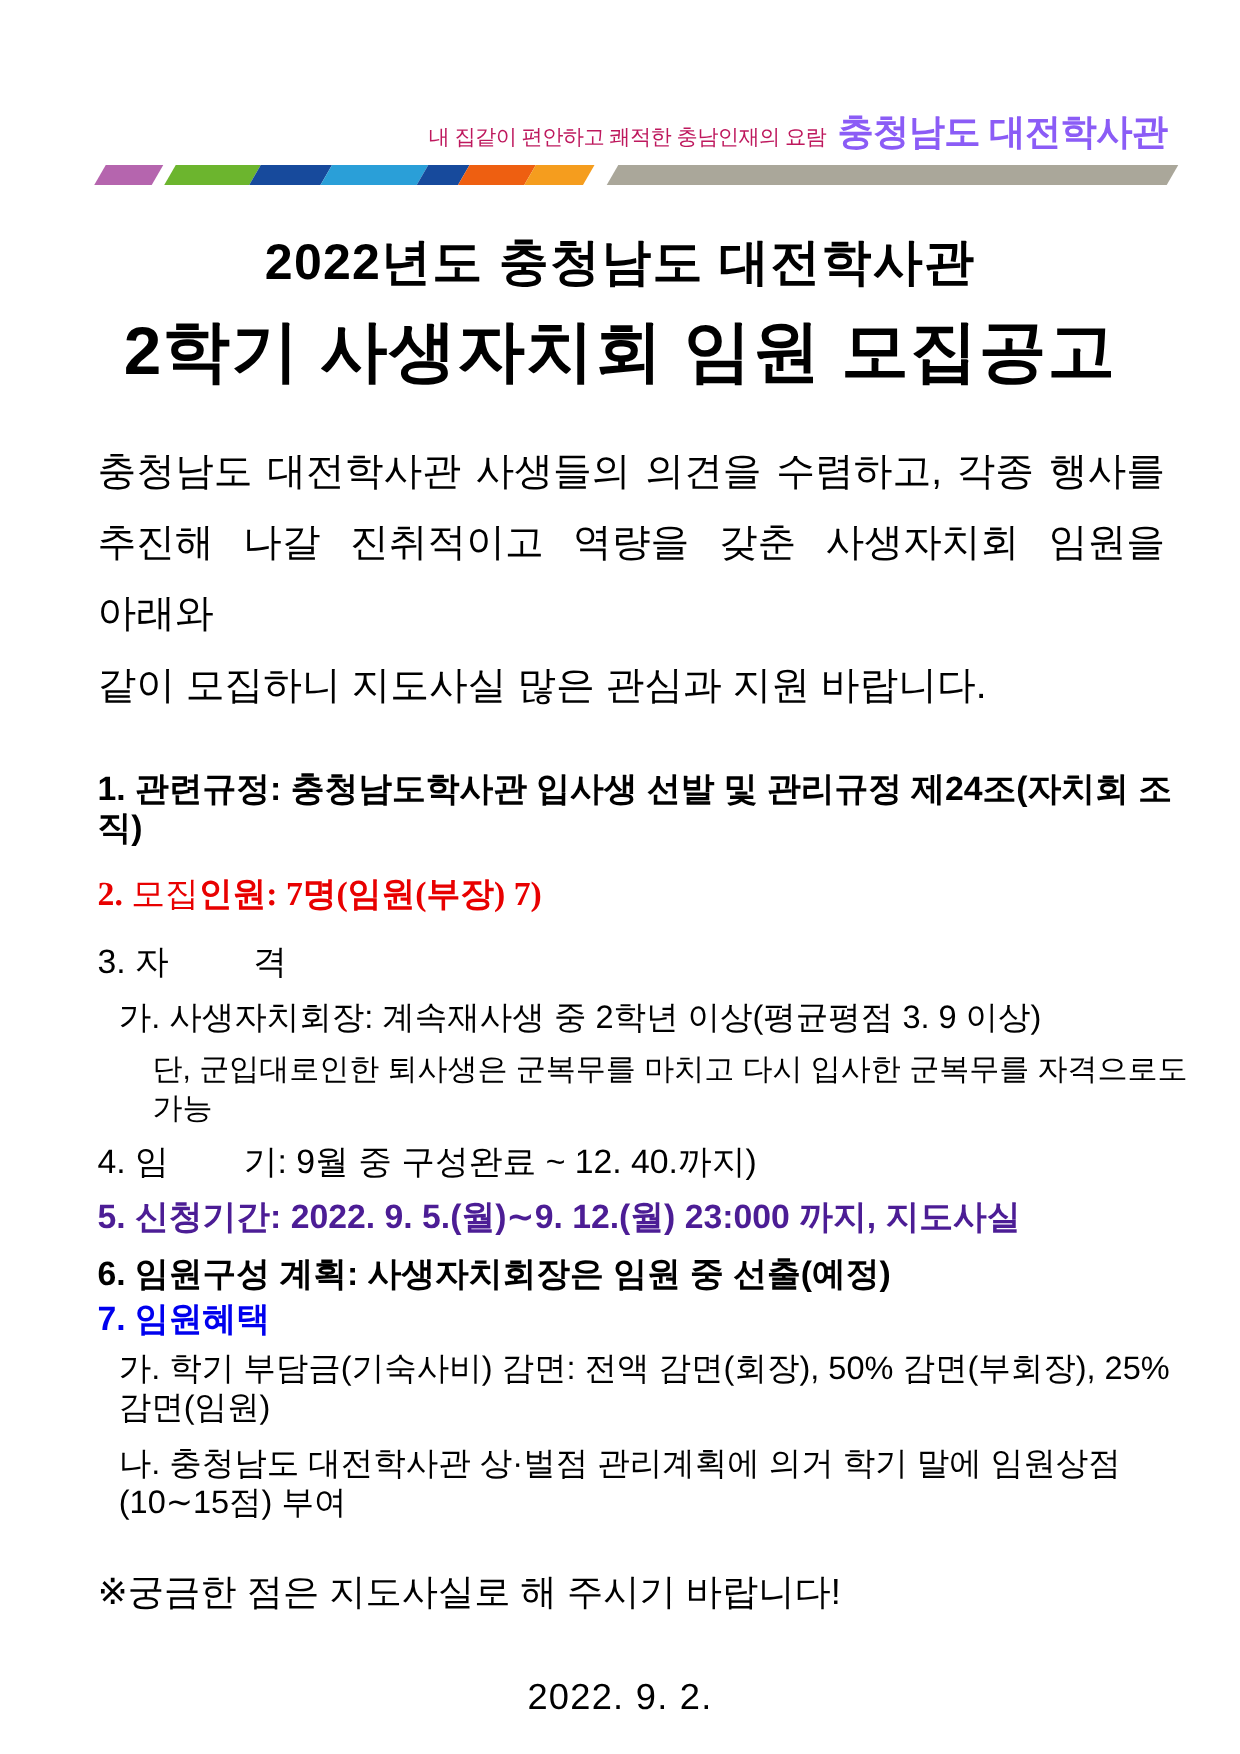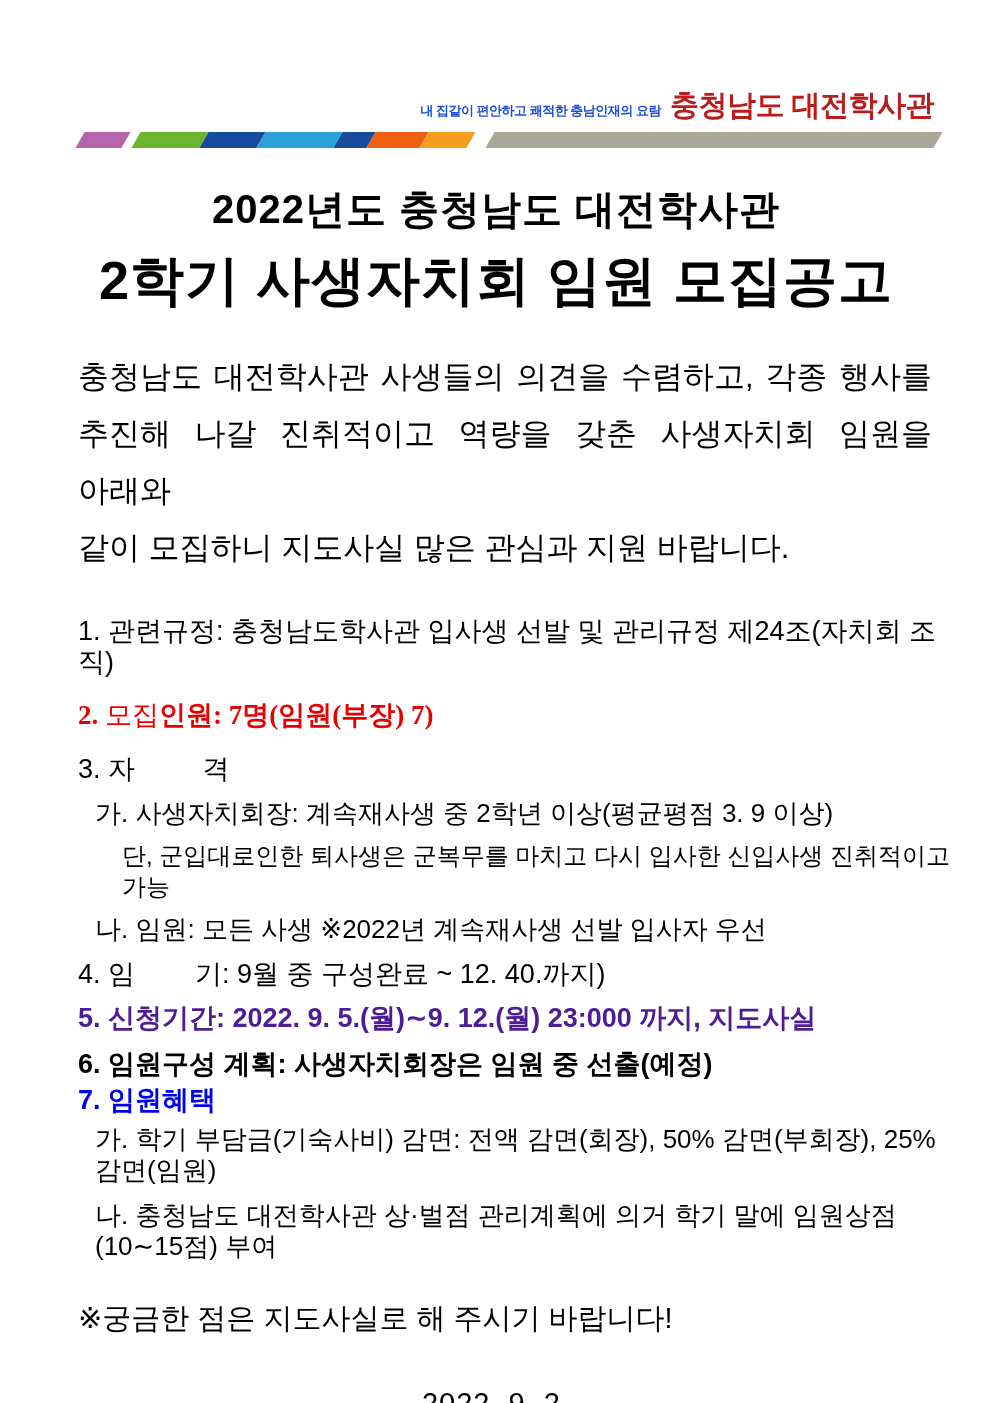--- a/index.html
+++ b/index.html
@@ -5,22 +5,22 @@
   html,body{margin:0;padding:0;}
   body{
     width:992px;height:1403px;background:#ffffff;overflow:hidden;
     font-family:"Liberation Sans","DejaVu Sans",sans-serif;color:#000;
   }
   
   .header-text{
     display:flex;justify-content:flex-end;align-items:baseline;gap:9px;
     padding:86px 58px 0 0;
   }
-  .tagline{font-size:13px;font-weight:700;color:#1d4ed8;letter-spacing:-0.5px;}
-  .brand{font-size:29px;font-weight:800;color:#b91c1c;letter-spacing:-0.5px;}
+  .tagline{font-size:17px;font-weight:400;color:#be185d;letter-spacing:-0.5px;}
+  .brand{font-size:29px;font-weight:800;color:#8b5cf6;letter-spacing:-0.5px;}
   .color-bar{position:relative;height:16px;margin-top:6px;}
   .seg{position:absolute;top:0;height:16px;transform:skewX(-30deg);}
   .seg-purple{left:80px;width:46px;background:#b565ae;}
   .seg-green{left:136px;width:68px;background:#6cb52e;}
   .seg-dblue1{left:204px;width:57px;background:#174a9c;}
   .seg-lblue{left:261px;width:77px;background:#2a9fd8;}
   .seg-dblue2{left:338px;width:33px;background:#174a9c;}
   .seg-orange1{left:371px;width:53px;background:#ee5f11;}
   .seg-orange2{left:424px;width:47px;background:#f59d1e;}
   .seg-gray{left:490px;width:448px;background:#aaa79a;}
@@ -32,21 +32,21 @@
   .intro .jline{text-align:justify;text-align-last:justify;}
   
   .doc-list{margin:40px 40px 0 78px;font-size:27px;line-height:31px;}
   .li{white-space:pre-wrap;}
   .sub{padding-left:17px;font-size:26px;}
   .dan{padding-left:44px;font-size:24px;}
   .red{color:#e80000;}
   .green{color:#4c1d95;font-weight:800;}
   .blue{color:#0000ee;font-weight:800;}
   .bold{font-weight:800;}
-  .mb22{margin-bottom:22px;} .mb23{margin-bottom:23px;font-family:Liberation Serif, serif;} .mb13{margin-bottom:13px;}
+  .mb22{margin-bottom:22px;font-weight:bold;} .mb23{margin-bottom:23px;font-family:Liberation Serif, serif;} .mb13{margin-bottom:13px;}
   .mb11{margin-bottom:11px;} .mb12{margin-bottom:12px;} .mb14{margin-bottom:14px;}
   .mb15{margin-bottom:15px;} .mb5{margin-bottom:5px;margin-top:10px;} .mb19{margin-bottom:8px;}
   
   .note{margin:37px 40px 0 78px;font-size:29px;white-space:pre-wrap;}
   .date{text-align:center;font-size:29px;margin-top:48px;letter-spacing:1px;}
 </style>
 </head>
 <body>
 
 <div>
@@ -73,22 +73,21 @@
   <div class="jline">충청남도 대전학사관 사생들의 의견을 수렴하고, 각종 행사를</div>
   <div class="jline">추진해 나갈 진취적이고 역량을 갖춘 사생자치회 임원을 아래와</div>
   <div>같이 모집하니 지도사실 많은 관심과 지원 바랍니다.</div>
 </div>
 
 <div class="doc-list">
   <div class="li mb22">1. 관련규정: 충청남도학사관 입사생 선발 및 관리규정 제24조(자치회 조직)</div>
   <div class="li mb23 red"><span class="bold">2. </span><span>모집</span><span class="bold">인원: 7명(임원(부장) 7)</span></div>
   <div class="li mb13">3. 자         격</div>
   <div class="li sub mb11">가. 사생자치회장: 계속재사생 중 2학년 이상(평균평점 3. 9 이상)</div>
-  <div class="li dan mb12">단, 군입대로인한 퇴사생은 군복무를 마치고 다시 입사한 신입사생 진취적이고 가능</div>
-  <div class="li sub mb14">나. 임원: 모든 사생 ※2022년 계속재사생 선발 입사자 우선</div>
+  <div class="li dan mb12">단, 군입대로인한 퇴사생은 군복무를 마치고 다시 입사한 군복무를 자격으로도 가능</div>
   <div class="li mb13">4. 임        기: 9월 중 구성완료 ~ 12. 40.까지)</div>
   <div class="li mb15 green">5. 신청기간: 2022. 9. 5.(월)∼9. 12.(월) 23:000 까지, 지도사실</div>
   <div class="li mb5 bold">6. 임원구성 계획: 사생자치회장은 임원 중 선출(예정)</div>
   <div class="li mb19 blue">7. 임원혜택</div>
   <div class="li sub mb14">가. 학기 부담금(기숙사비) 감면: 전액 감면(회장), 50% 감면(부회장), 25% 감면(임원)</div>
   <div class="li sub">나. 충청남도 대전학사관 상·벌점 관리계획에 의거 학기 말에 임원상점(10∼15점) 부여</div>
 </div>
 
 <div class="note">※궁금한 점은 지도사실로 해 주시기 바랍니다!</div>
 

